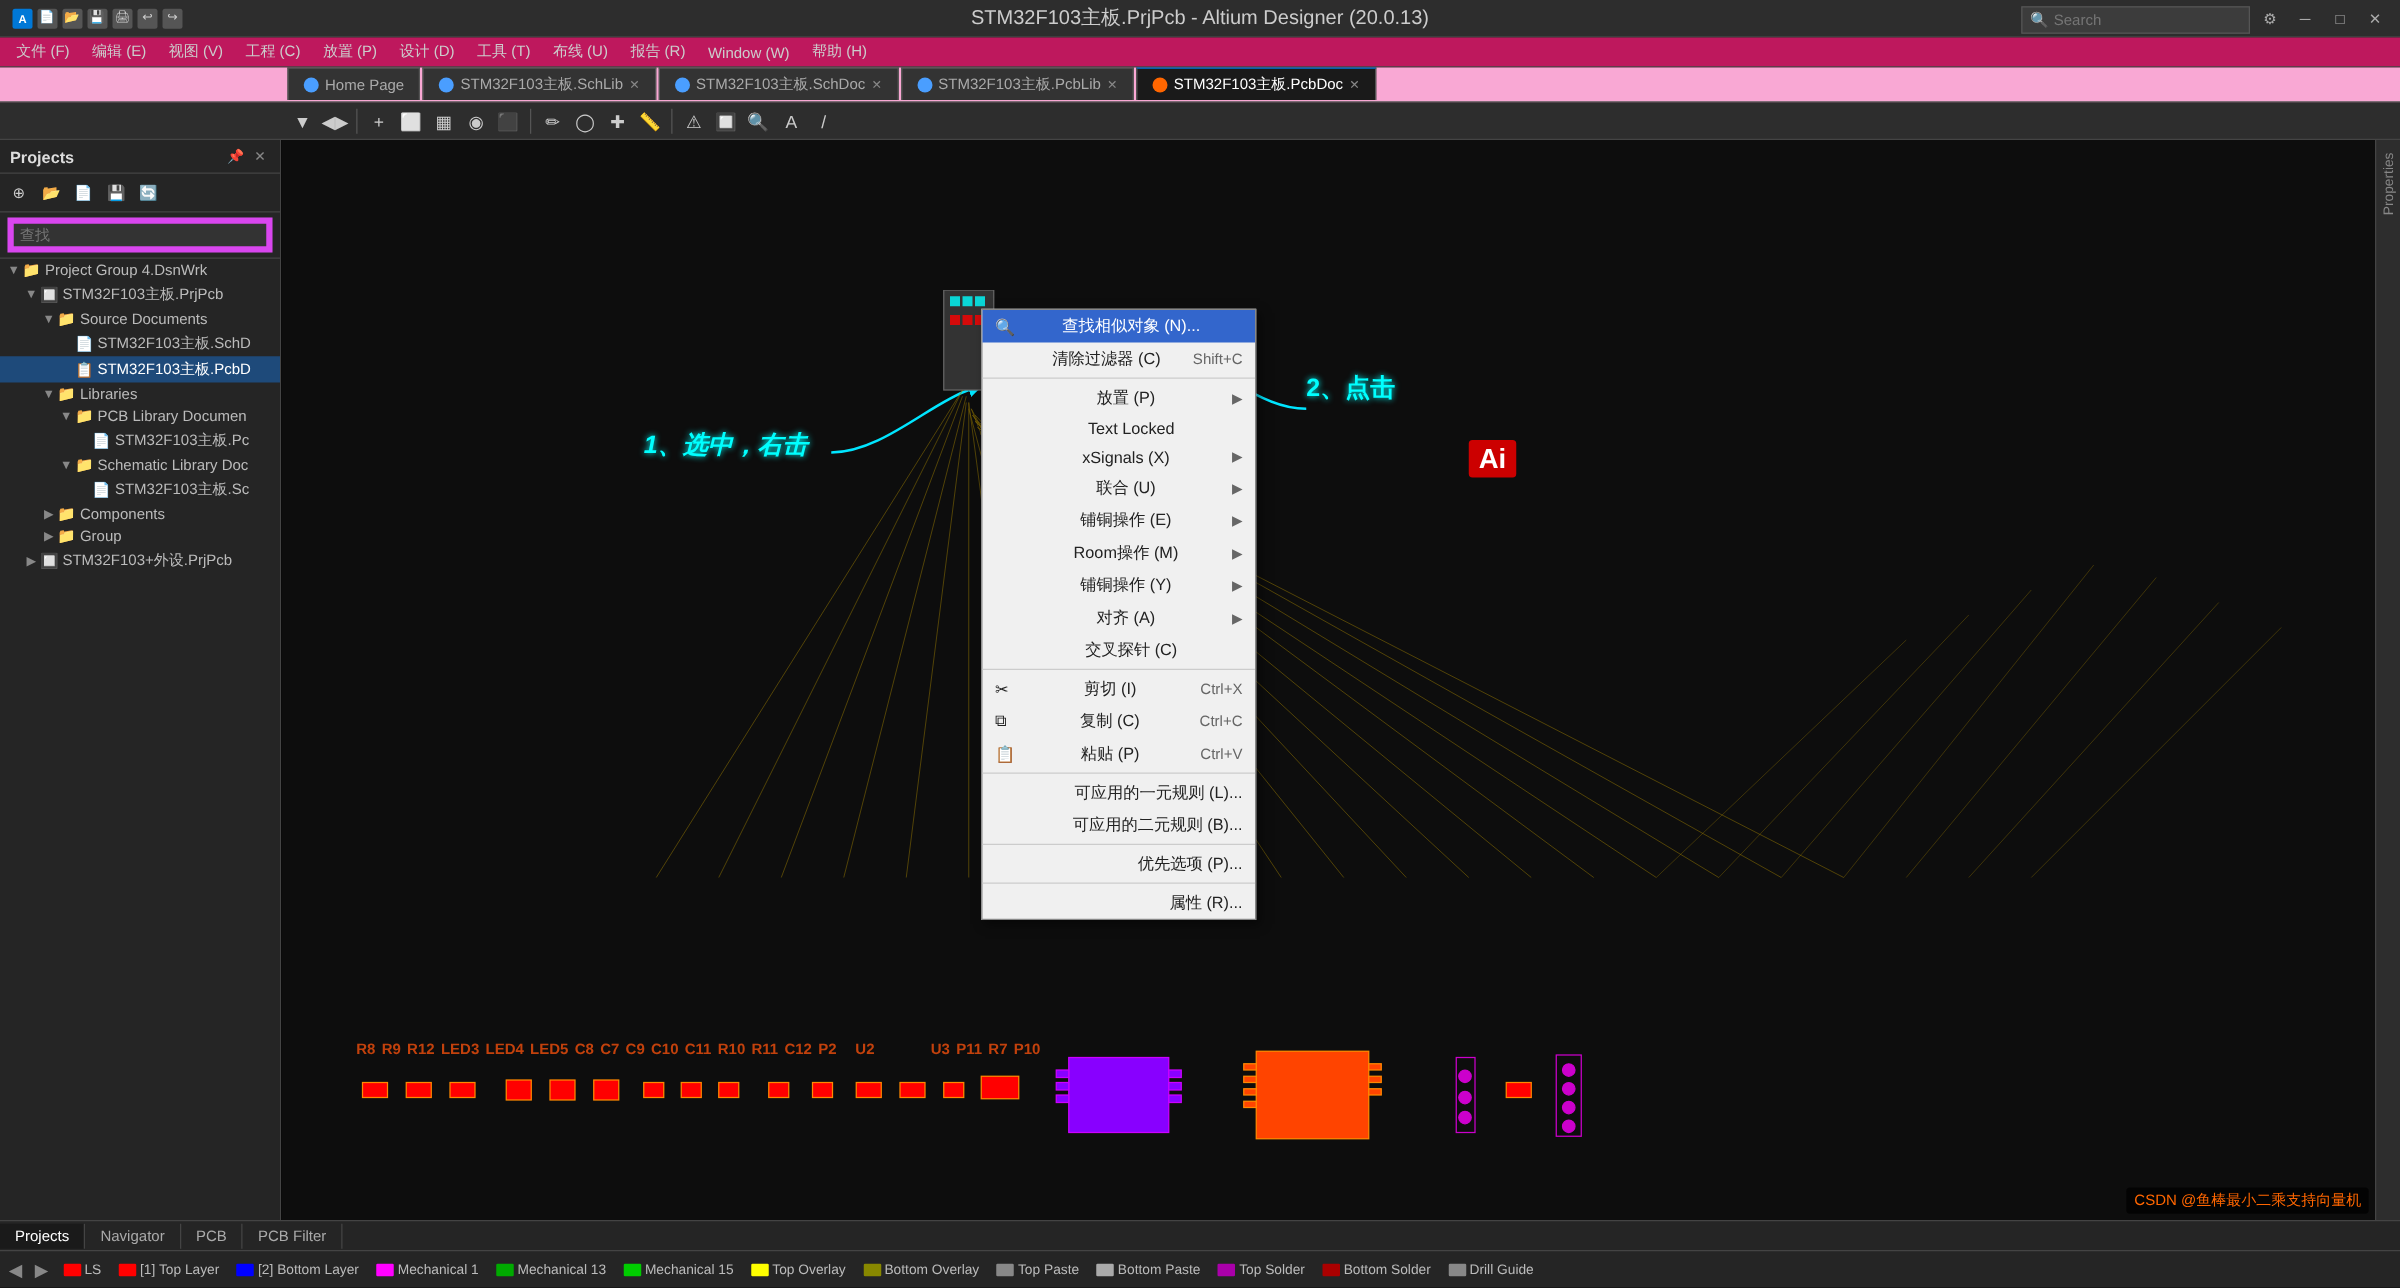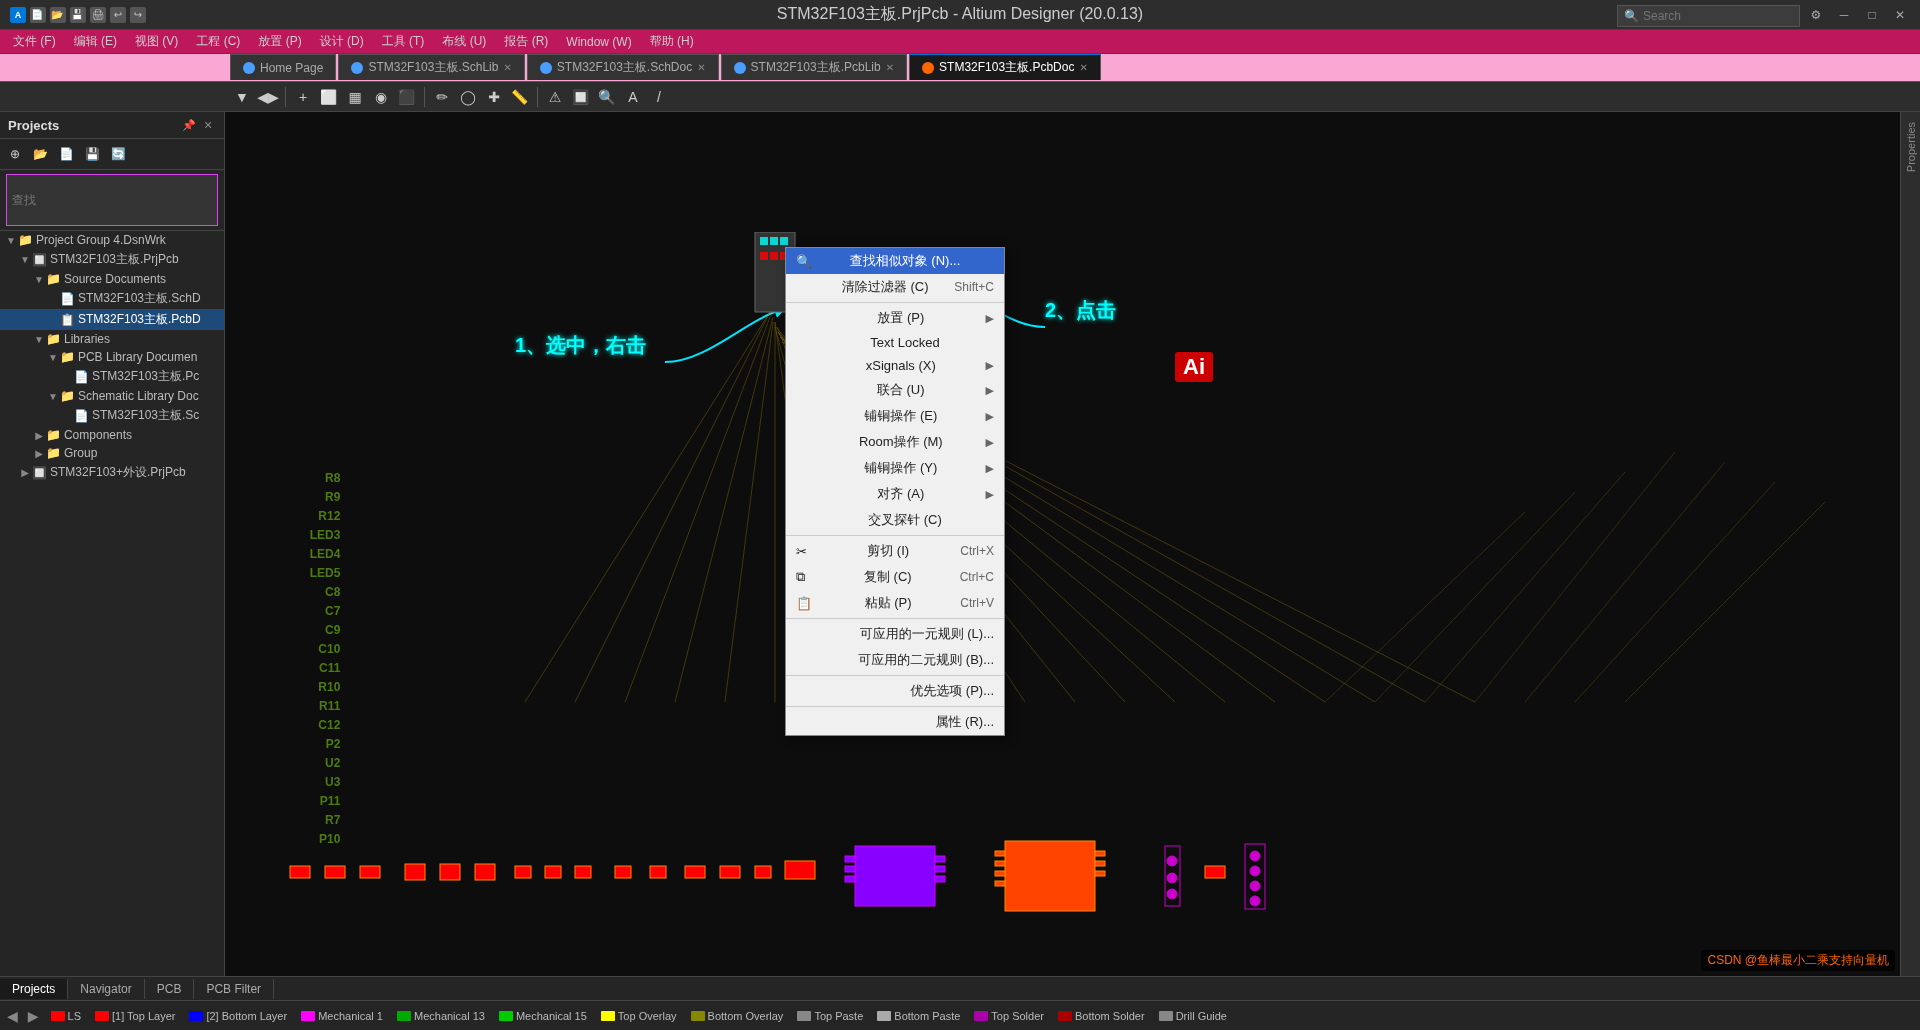--- a/index.html
+++ b/index.html
@@ -36,21 +36,21 @@
     
     #main { display: flex; width: 1920px; height: calc(1030px - 30px - 24px - 28px - 30px - 30px - 24px); }
 
     
     #sidebar { width: 225px; background: #252525; border-right: 1px solid #444; overflow-y: auto; flex-shrink: 0; }
     #sidebar-header { padding: 5px 8px; display: flex; align-items: center; justify-content: space-between; border-bottom: 1px solid #444; }
     #sidebar-title { font-size: 13px; font-weight: bold; color: #ddd; }
     .sidebar-controls { display: flex; gap: 3px; }
     .sidebar-ctrl-btn { width: 16px; height: 16px; display: flex; align-items: center; justify-content: center; cursor: pointer; color: #888; font-size: 11px; }
     #sidebar-search { padding: 4px 6px; border-bottom: 1px solid #444; }
-    #sidebar-search input { width: 100%; background: #333; border: 1px solid #d946ef; color: #ccc; padding: 18px 5px; font-size: 12px; outline: none; }
+    #sidebar-search input { width: 100%; background: #333; border: 5px solid #d946ef; color: #ccc; padding: 2px 5px; font-size: 12px; outline: none; }
     .tree-item { display: flex; align-items: center; padding: 2px 4px; cursor: pointer; color: #bbb; font-size: 12px; }
     .tree-item.selected { background: #1e4a7a; color: #fff; }
     .tree-indent { display: inline-block; }
     .tree-arrow { display: inline-block; width: 14px; text-align: center; color: #888; font-size: 10px; }
     .tree-icon { display: inline-block; margin-right: 3px; }
     .folder-icon { color: #e8a000; }
 
     
     #canvas-area { flex: 1; background: #000; position: relative; overflow: hidden; }
     #pcb-bg { width: 100%; height: 100%; background: #0a0a0a; position: relative; }
@@ -285,21 +285,21 @@
       <span class="tree-icon" style="color:#0078d7;">🔲</span>
       <span>STM32F103+外设.PrjPcb</span>
     </div>
   </div>
 
   <div id="canvas-area">
     <div id="pcb-bg">
 
       <div style="position:absolute;top:0;left:0;right:0;bottom:0;background:#0d0d0d;"></div>
 
-      <div class="annotation" style="left:290px;top:220px;">1、选中，右击</div>
+      <div class="annotation" style="left:290px;top:230px;font-style:italic;">1、选中，右击</div>
 
       <svg style="position:absolute;top:180px;left:420px;width:150px;height:80px;pointer-events:none;">
         <defs>
           <marker id="ah1" markerWidth="8" markerHeight="8" refX="0" refY="3" orient="auto">
             <path d="M0,0 L0,6 L6,3 z" fill="#00e5ff"></path>
           </marker>
         </defs>
         <path d="M20,70 C60,70 100,30 130,20" stroke="#00e5ff" stroke-width="2" fill="none" marker-end="url(#ah1)"></path>
       </svg>
 
@@ -359,21 +359,21 @@
           <line x1="1300" y1="590" x2="1500" y2="350"></line>
           <line x1="1350" y1="590" x2="1550" y2="370"></line>
           <line x1="1400" y1="590" x2="1600" y2="390"></line>
         </g>
       </svg>
 
       <div style="position:absolute;left:740px;top:345px;color:#ffff00;font-size:16px;font-weight:bold;">C4</div>
 
       <div style="position:absolute;left:760px;top:375px;width:16px;height:16px;background:#ff0000;border:1px solid #ff8800;"></div>
 
-      <div style="position:absolute;bottom:130px;left:60px;display:flex;align-items:flex-end;gap:5px;font-size:12px;color:#4d7c0f;font-weight:bold;flex-direction:column;">
+      <div style="position:absolute;bottom:130px;left:60px;display:flex;align-items:flex-end;gap:5px;font-size:12px;color:#c2410c;font-weight:bold;">
         <span>R8</span>
         <span>R9</span>
         <span>R12</span>
         <span>LED3</span>
         <span>LED4</span>
         <span>LED5</span>
         <span>C8</span>
         <span>C7</span>
         <span>C9</span>
         <span>C10</span>

